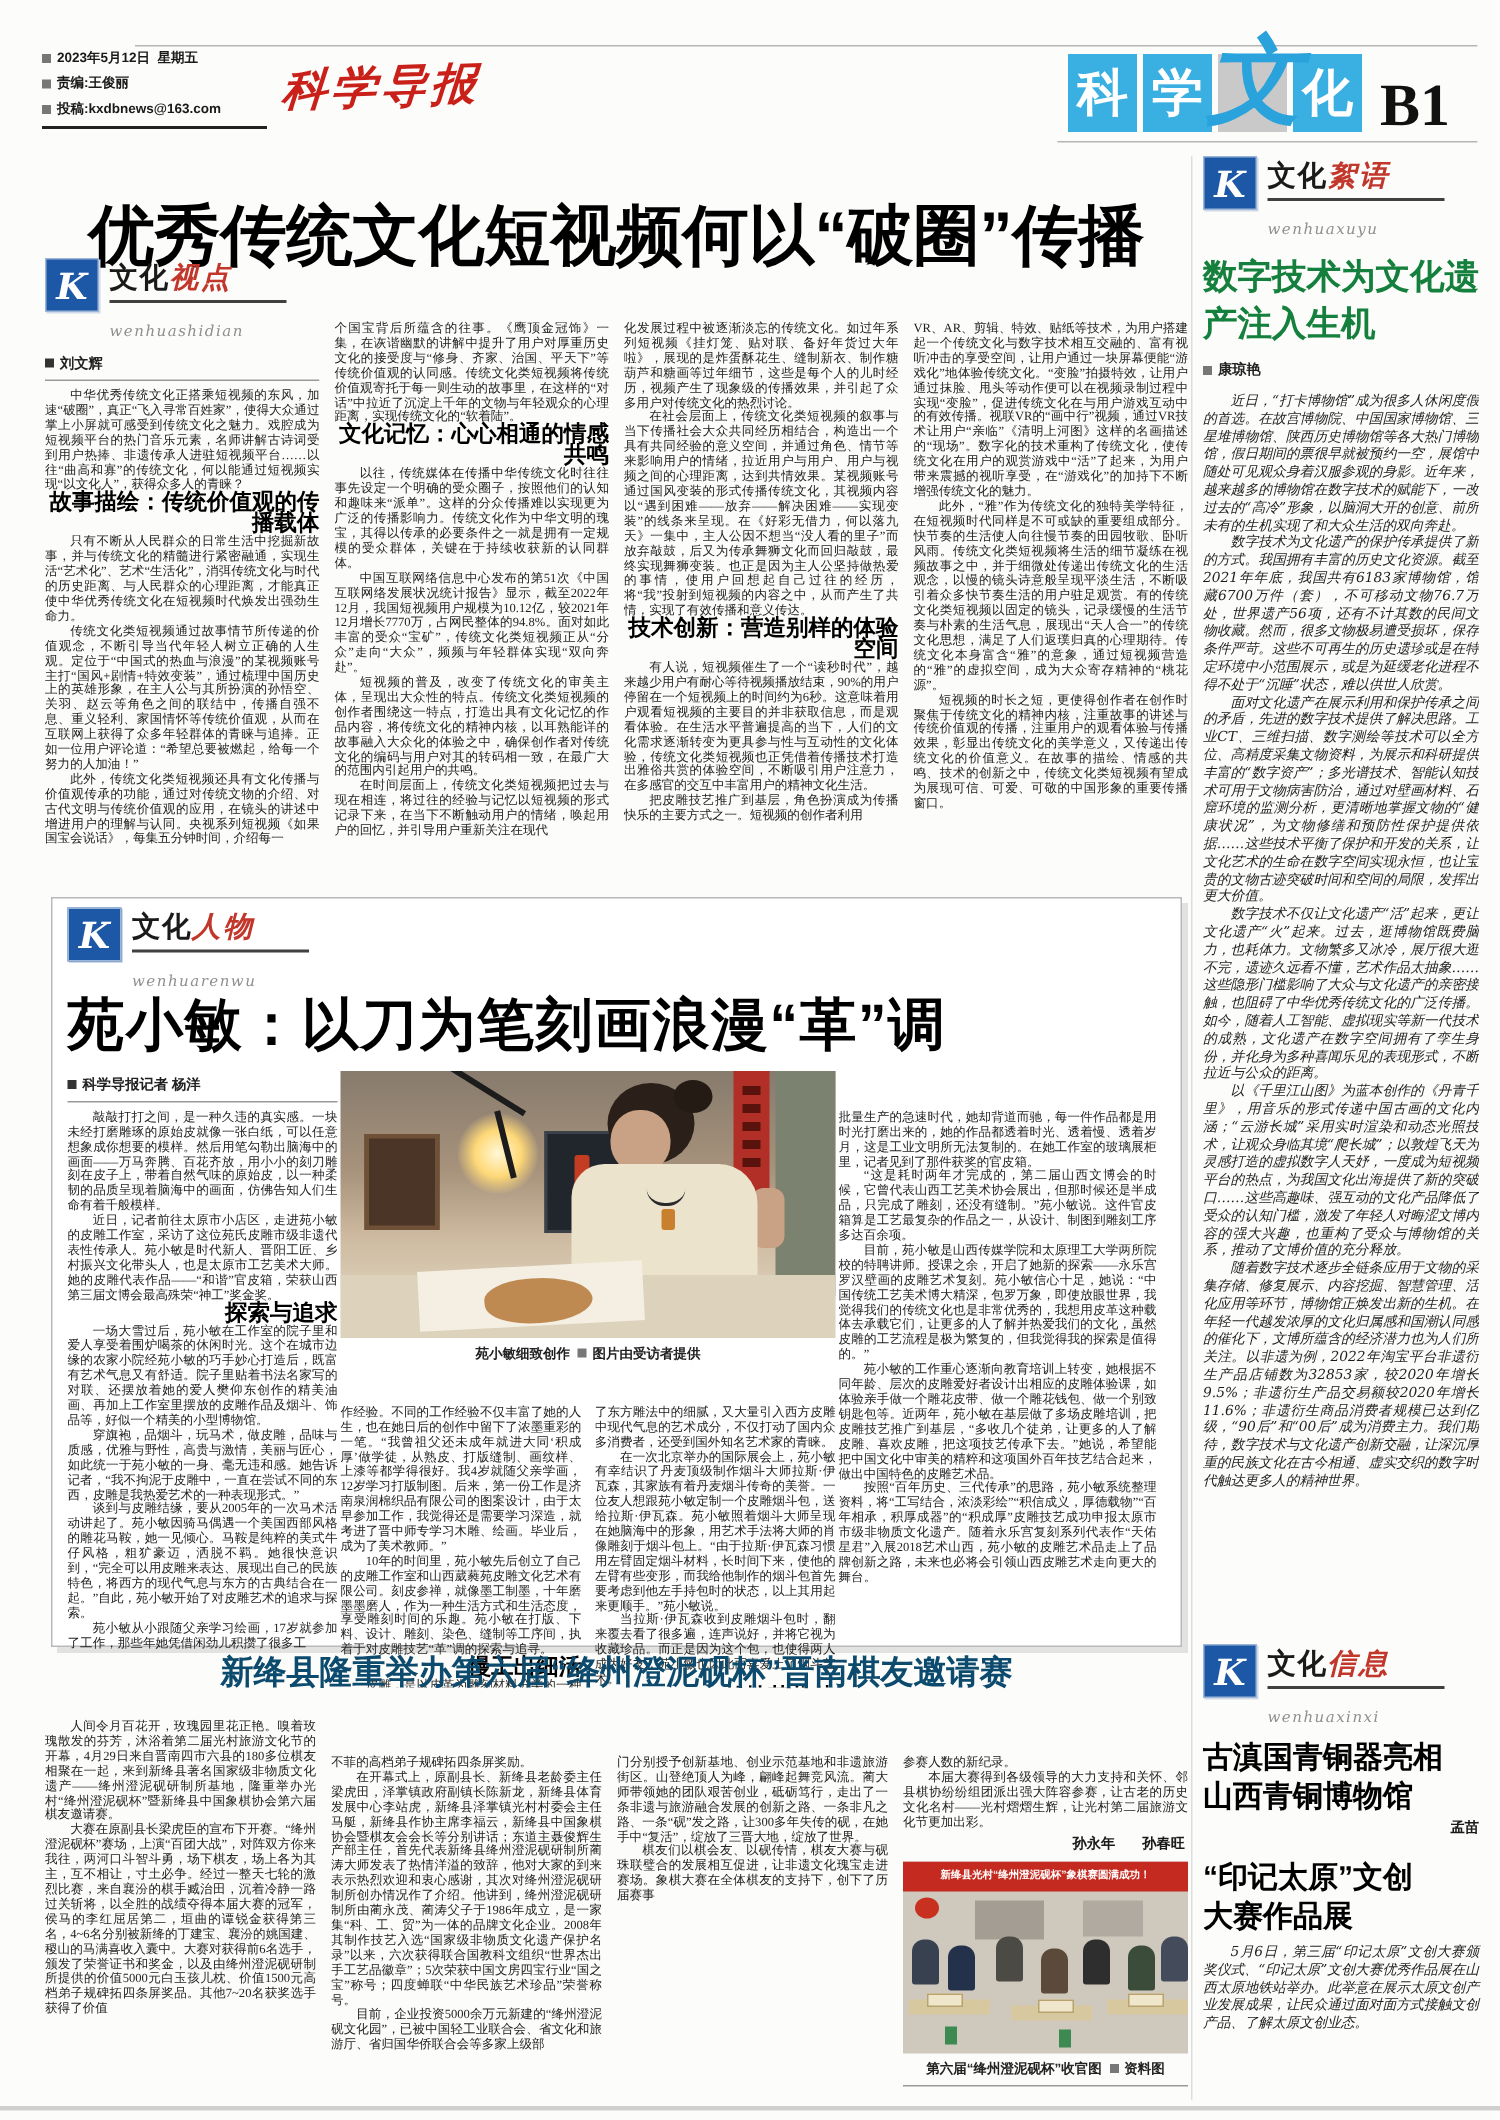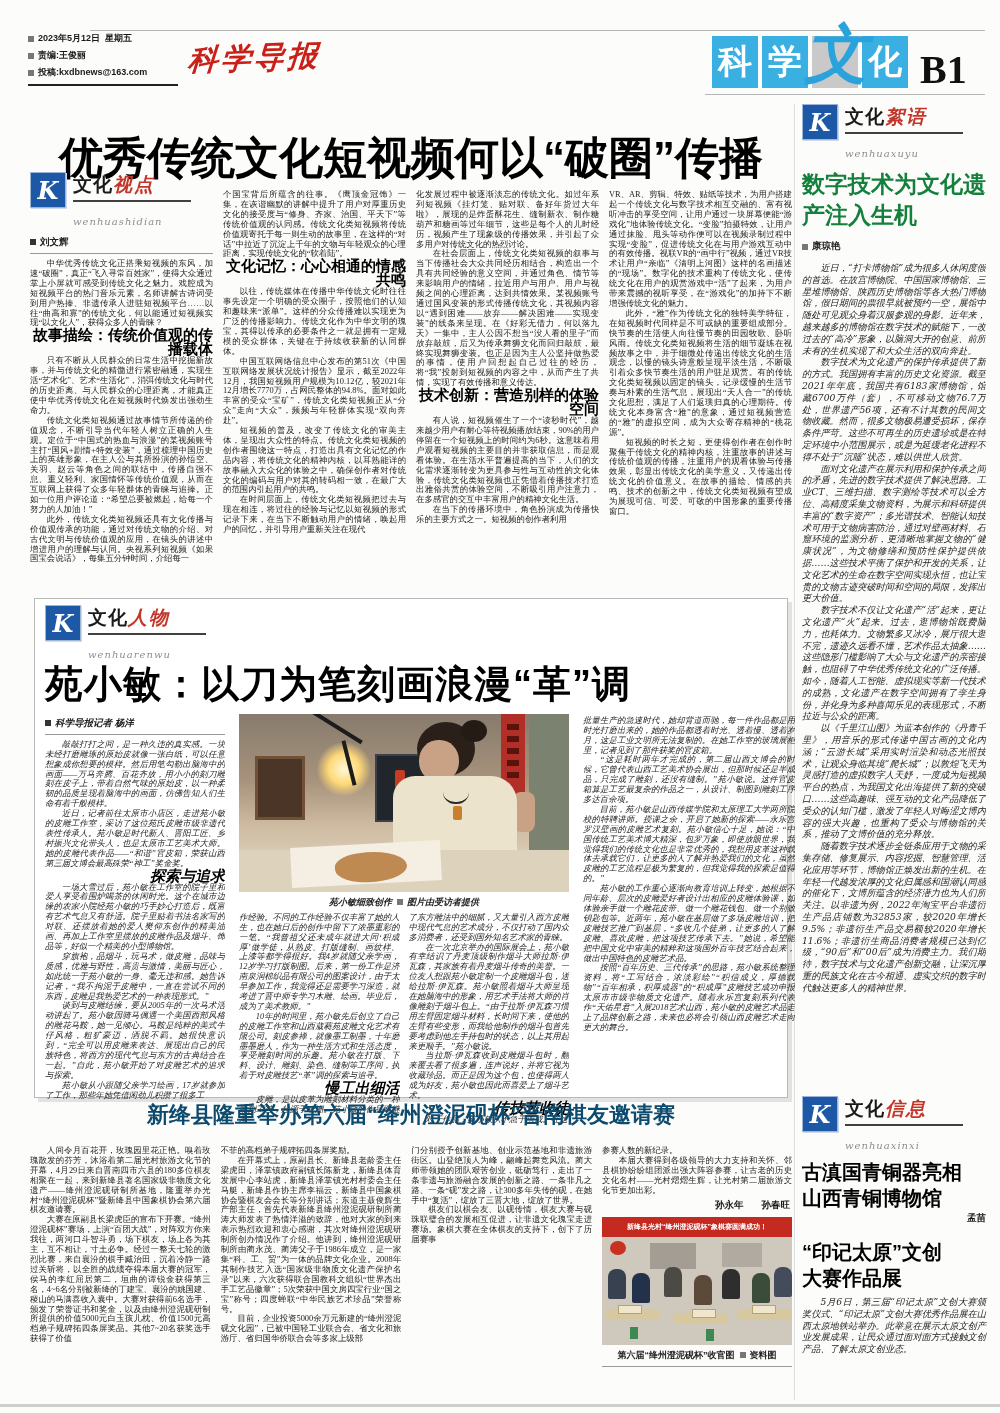--- a/index.html
+++ b/index.html
@@ -36,37 +36,37 @@
   .klabel .pinyin{font-family:"DejaVu Serif",serif;font-style:italic;color:#8e8e8e;font-size:10px;
                   letter-spacing:1px;margin-top:14px;}
   
   .main-headline{left:30px;top:104px;width:762px;text-align:center;font-family:"Liberation Sans",sans-serif;
                  font-weight:900;font-size:44px;letter-spacing:0px;line-height:1.15;color:#000;}
   .byline{font-family:"Liberation Sans",sans-serif;font-size:9.5px;font-weight:bold;color:#222;
           padding:3px 0 4px 0;border-bottom:1px solid #999;margin-bottom:5px;}
   .cols{display:flex;gap:10px;}
   .coltext{flex:1;overflow:hidden;}
   .para{margin:0;font-size:8.4px;line-height:9.9px;text-align:justify;text-indent:2em;color:#222;}
-  .para.cont{text-indent:0;}
+  .para.cont{text-indent:0;margin-top:24px;}
   .para.subhead{text-indent:0;text-align:right;font-family:"Liberation Sans",sans-serif;
                 font-weight:bold;font-size:15px;line-height:14px;color:#000;}
   .kaiti .para{font-family:"DejaVu Serif",serif;font-style:italic;font-size:9.2px;line-height:11.8px;color:#1d1d1d;}
   
   .sb-divider{left:794px;top:104px;width:1px;height:1296px;background:#ddd;}
   .sidebar-top{left:802px;top:104px;width:184px;}
   .sb-headline{font-family:"Liberation Sans",sans-serif;font-weight:900;font-size:23px;line-height:1.35;
                color:#15803d;margin:10px 0 6px 0;}
   .news-headline{font-family:"Liberation Sans",sans-serif;font-weight:900;font-size:20px;line-height:1.3;color:#000;}
   .news-byline{font-family:"Liberation Sans",sans-serif;font-weight:bold;font-size:9.5px;text-align:right;margin-top:1px;}
   
   .person-box{left:34px;top:598px;width:754px;height:500px;background:#fff;border:1px solid #b9b9b9;
               box-shadow:4px 4px 0 rgba(0,0,0,.10);padding:6px 10px;box-sizing:border-box;}
   .person-headline{font-family:"Liberation Sans",sans-serif;font-weight:900;font-size:38px;line-height:1.1;
                    color:#000;margin:4px 0 8px 0;letter-spacing:1px;}
-  .person-body{display:flex;gap:14px;font-style:italic;}
+  .person-body{display:flex;gap:2px;}
   .pb-col1{width:180px;flex:none;}
   .pb-mid{width:330px;flex:none;}
   .pb-col4{width:212px;flex:none;padding-top:2px;overflow:hidden;height:408px;}
   .caption{font-family:"Liberation Sans",sans-serif;font-weight:bold;font-size:9px;color:#222;
            text-align:center;padding:4px 0;}
   .pb-subcols{display:flex;gap:9px;height:212px;overflow:hidden;}
   .pb-subcols .coltext{flex:1;}
   
   .photo1{position:relative;width:330px;height:178px;overflow:hidden;
           background:linear-gradient(180deg,#877b6d 0%,#a8937c 38%,#cdbaa0 62%,#e8dfcc 100%);}
@@ -160,21 +160,21 @@
       <p class="para">以往，传统媒体在传播中华传统文化时往往事先设定一个明确的受众圈子，按照他们的认知和趣味来“派单”。这样的分众传播难以实现更为广泛的传播影响力。传统文化作为中华文明的瑰宝，其得以传承的必要条件之一就是拥有一定规模的受众群体，关键在于持续收获新的认同群体。</p>
       <p class="para">中国互联网络信息中心发布的第51次《中国互联网络发展状况统计报告》显示，截至2022年12月，我国短视频用户规模为10.12亿，较2021年12月增长7770万，占网民整体的94.8%。面对如此丰富的受众“宝矿”，传统文化类短视频正从“分众”走向“大众”，频频与年轻群体实现“双向奔赴”。</p>
       <p class="para">短视频的普及，改变了传统文化的审美主体，呈现出大众性的特点。传统文化类短视频的创作者围绕这一特点，打造出具有文化记忆的作品内容，将传统文化的精神内核，以耳熟能详的故事融入大众化的体验之中，确保创作者对传统文化的编码与用户对其的转码相一致，在最广大的范围内引起用户的共鸣。</p>
       <p class="para">在时间层面上，传统文化类短视频把过去与现在相连，将过往的经验与记忆以短视频的形式记录下来，在当下不断触动用户的情绪，唤起用户的回忆，并引导用户重新关注在现代</p>
     </div>
   <div class="coltext" style="padding-top:18px;">
       <p class="para cont">化发展过程中被逐渐淡忘的传统文化。如过年系列短视频《挂灯笼、贴对联、备好年货过大年啦》，展现的是炸蛋酥花生、缝制新衣、制作糖葫芦和糖画等过年细节，这些是每个人的儿时经历，视频产生了现象级的传播效果，并引起了众多用户对传统文化的热烈讨论。</p>
       <p class="para">在社会层面上，传统文化类短视频的叙事与当下传播社会大众共同经历相结合，构造出一个具有共同经验的意义空间，并通过角色、情节等来影响用户的情绪，拉近用户与用户、用户与视频之间的心理距离，达到共情效果。某视频账号通过国风变装的形式传播传统文化，其视频内容以“遇到困难——放弃——解决困难——实现变装”的线条来呈现。在《好彩无借力，何以落九天》一集中，主人公因不想当“没人看的里子”而放弃敲鼓，后又为传承舞狮文化而回归敲鼓，最终实现舞狮变装。也正是因为主人公坚持做热爱的事情，使用户回想起自己过往的经历，将“我”投射到短视频的内容之中，从而产生了共情，实现了有效传播和意义传达。</p>
       <p class="para subhead">技术创新：营造别样的体验空间</p>
       <p class="para">有人说，短视频催生了一个“读秒时代”，越来越少用户有耐心等待视频播放结束，90%的用户停留在一个短视频上的时间约为6秒。这意味着用户观看短视频的主要目的并非获取信息，而是观看体验。在生活水平普遍提高的当下，人们的文化需求逐渐转变为更具参与性与互动性的文化体验，传统文化类短视频也正凭借着传播技术打造出雅俗共赏的体验空间，不断吸引用户注意力，在多感官的交互中丰富用户的精神文化生活。</p>
-      <p class="para">在当下的传播环境中，角色扮演成为传播快乐的主要方式之一。短视频的创作者利用</p>
+      <p class="para">把皮雕技艺推广到基层，角色扮演成为传播快乐的主要方式之一。短视频的创作者利用</p>
     </div>
   <div class="coltext" style="padding-top:18px;">
       <p class="para cont">VR、AR、剪辑、特效、贴纸等技术，为用户搭建起一个传统文化与数字技术相互交融的、富有视听冲击的享受空间，让用户通过一块屏幕便能“游戏化”地体验传统文化。“变脸”拍摄特效，让用户通过抹脸、甩头等动作便可以在视频录制过程中实现“变脸”，促进传统文化在与用户游戏互动中的有效传播。视联VR的“画中行”视频，通过VR技术让用户“亲临”《清明上河图》这样的名画描述的“现场”。数字化的技术重构了传统文化，使传统文化在用户的观赏游戏中“活”了起来，为用户带来震撼的视听享受，在“游戏化”的加持下不断增强传统文化的魅力。</p>
       <p class="para">此外，“雅”作为传统文化的独特美学特征，在短视频时代同样是不可或缺的重要组成部分。快节奏的生活使人向往慢节奏的田园牧歌、卧听风雨。传统文化类短视频将生活的细节凝练在视频故事之中，并于细微处传递出传统文化的生活观念，以慢的镜头诗意般呈现平淡生活，不断吸引着众多快节奏生活的用户驻足观赏。有的传统文化类短视频以固定的镜头，记录缓慢的生活节奏与朴素的生活气息，展现出“天人合一”的传统文化思想，满足了人们返璞归真的心理期待。传统文化本身富含“雅”的意象，通过短视频营造的“雅”的虚拟空间，成为大众寄存精神的“桃花源”。</p>
       <p class="para">短视频的时长之短，更使得创作者在创作时聚焦于传统文化的精神内核，注重故事的讲述与传统价值观的传播，注重用户的观看体验与传播效果，彰显出传统文化的美学意义，又传递出传统文化的价值意义。在故事的描绘、情感的共鸣、技术的创新之中，传统文化类短视频有望成为展现可信、可爱、可敬的中国形象的重要传播窗口。</p>
     </div>
 </div>
 
 <div class="abs sb-divider"></div>
 <div class="abs sidebar-top">

